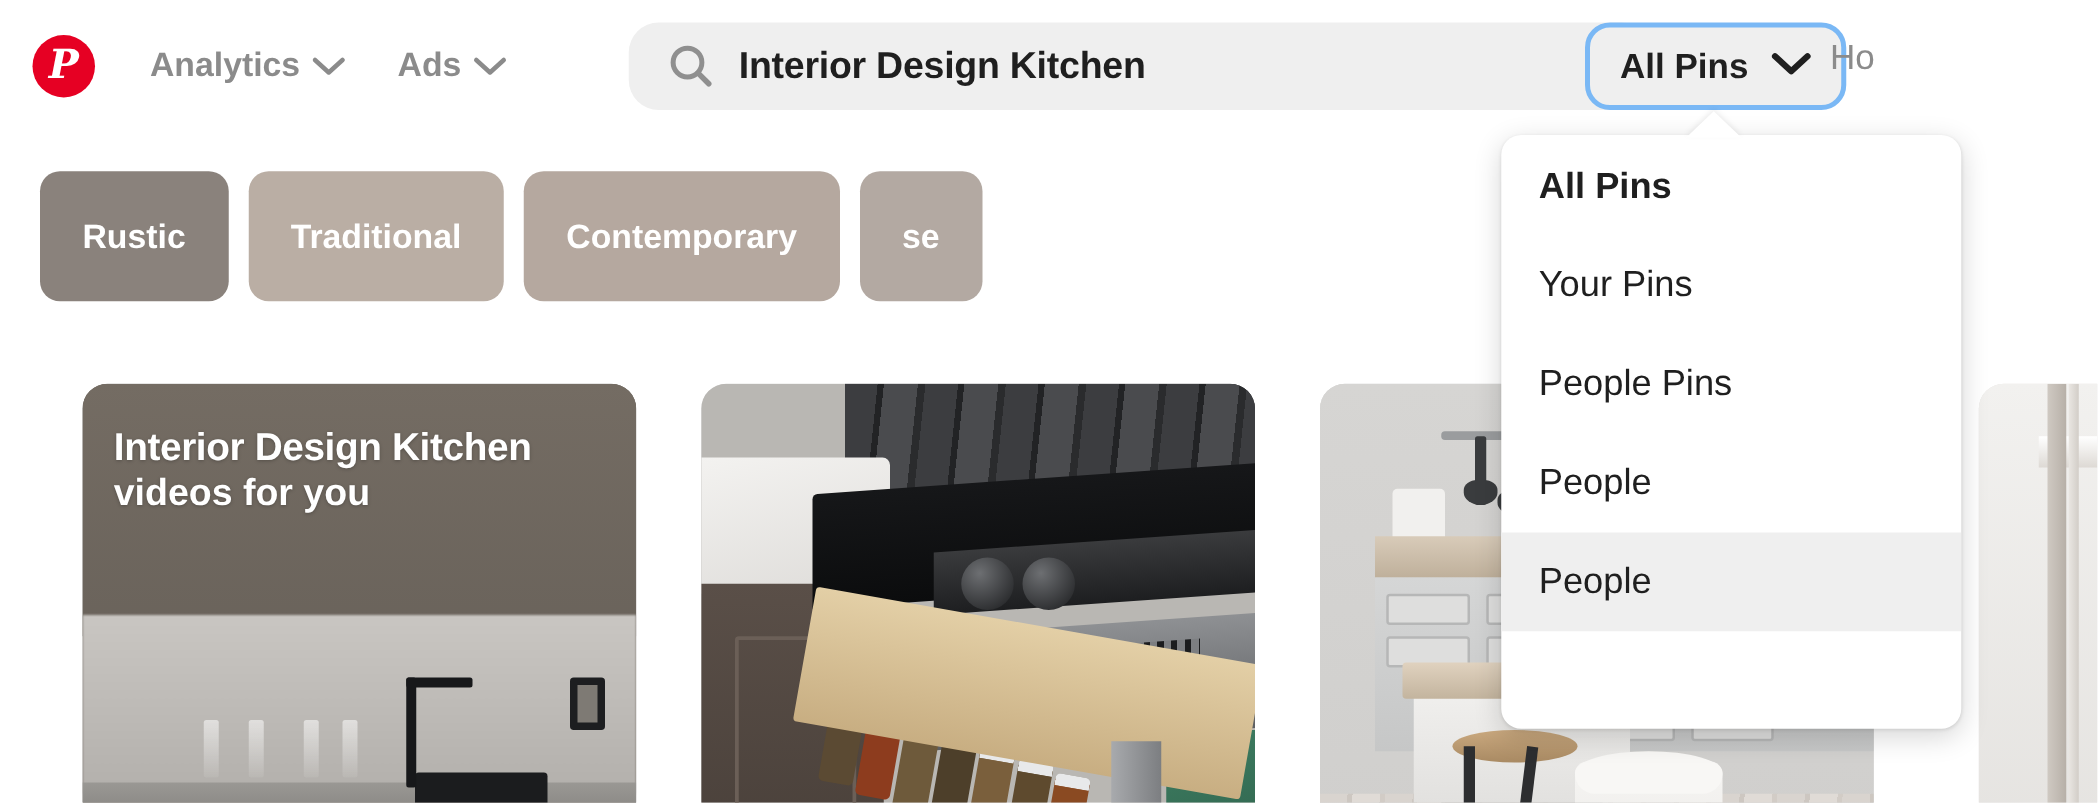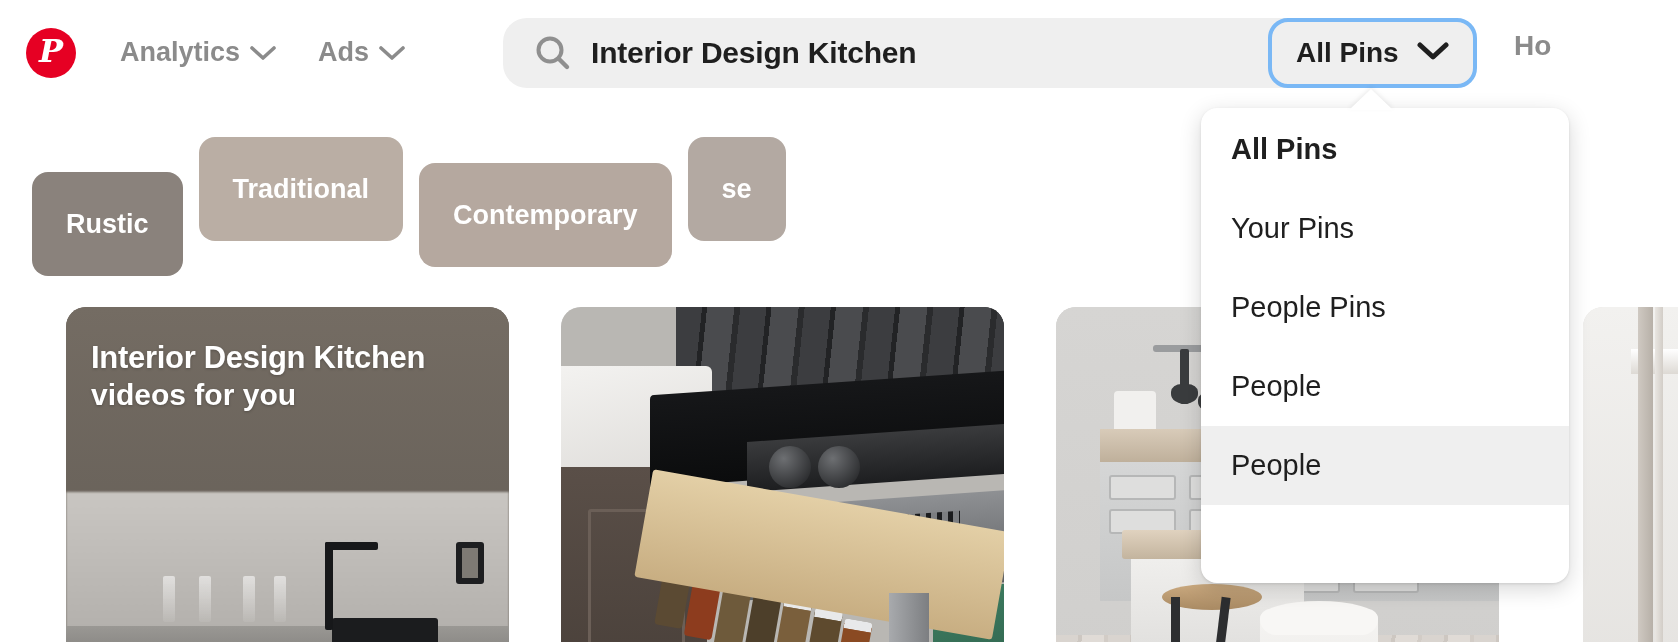--- a/index.html
+++ b/index.html
@@ -83,22 +83,22 @@
     display: flex; align-items: center; justify-content: center;
     gap: 18px; padding: 0 24px;
     cursor: pointer;
   }
   .pins-trigger .label {
     font-size: 28px; font-weight: 700; color: #1f1f1f;
     white-space: nowrap;
   }
 
   .header-right {
-    position: absolute; left: 1514px; top: 30px;
-    font-size: 28px; font-weight: 700; color: #8b8b8b;
+    position: absolute; left: 1464px; top: 30px;
+    font-size: 28px; font-weight: 400; color: #8b8b8b;
     white-space: nowrap; cursor: pointer;
   }
 
   
   .chips {
     position: absolute; top: 137px; left: 32px;
     display: flex; gap: 16px; align-items: flex-start;
     z-index: 5;
   }
   .chip {
@@ -333,27 +333,27 @@
               <path d="M3 4 L16 16 L29 4" fill="none" stroke="#1f1f1f" stroke-width="5" stroke-linecap="round" stroke-linejoin="round"></path>
             </svg>
         </span>
       </div>
     </div>
 
     <div class="header-right">Ho</div>
   </div>
 
   <div class="chips">
-    <div class="chip" style="background: rgb(138, 130, 124); margin-top: 35px;">
+    <div class="chip" style="background: rgb(138, 130, 124);">
         <span>Rustic</span>
       </div>
     <div class="chip" style="background: rgb(186, 174, 164);">
         <span>Traditional</span>
       </div>
-    <div class="chip" style="background: rgb(181, 168, 159); margin-top: 26px;">
+    <div class="chip" style="background: rgb(181, 168, 159);">
         <span>Contemporary</span>
       </div>
     <div class="chip" style="background: rgb(179, 169, 162);">
         <span>se</span>
       </div>
   </div>
 
   <div class="grid">
 
     <div class="card">

